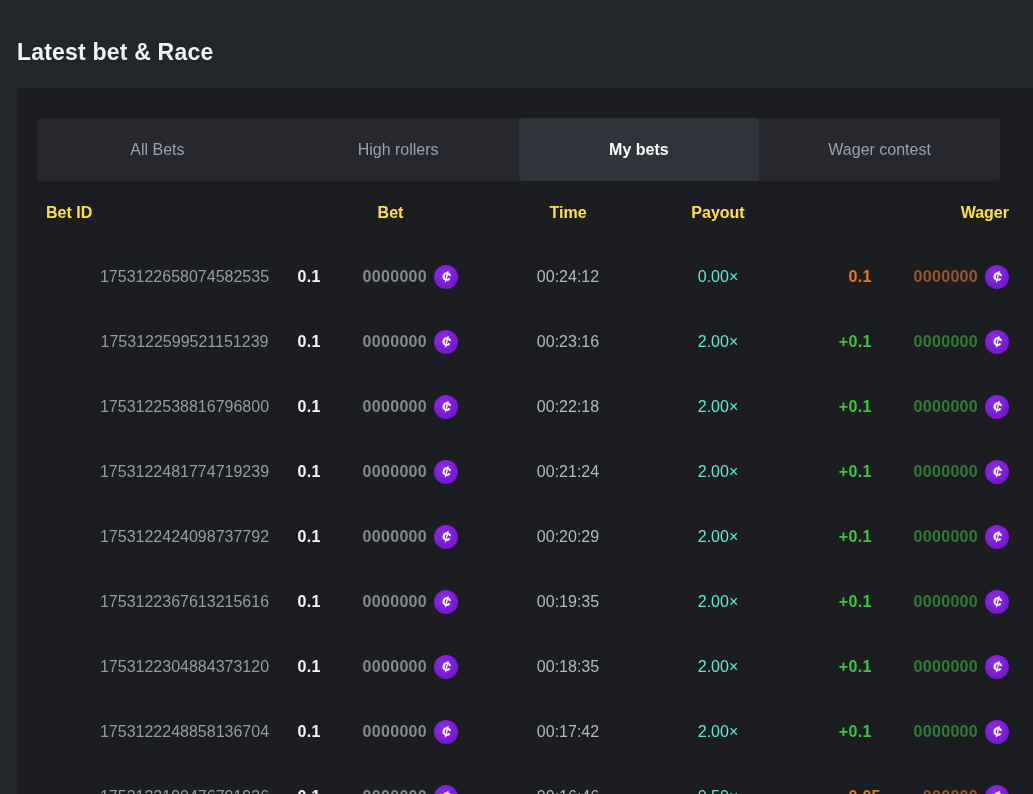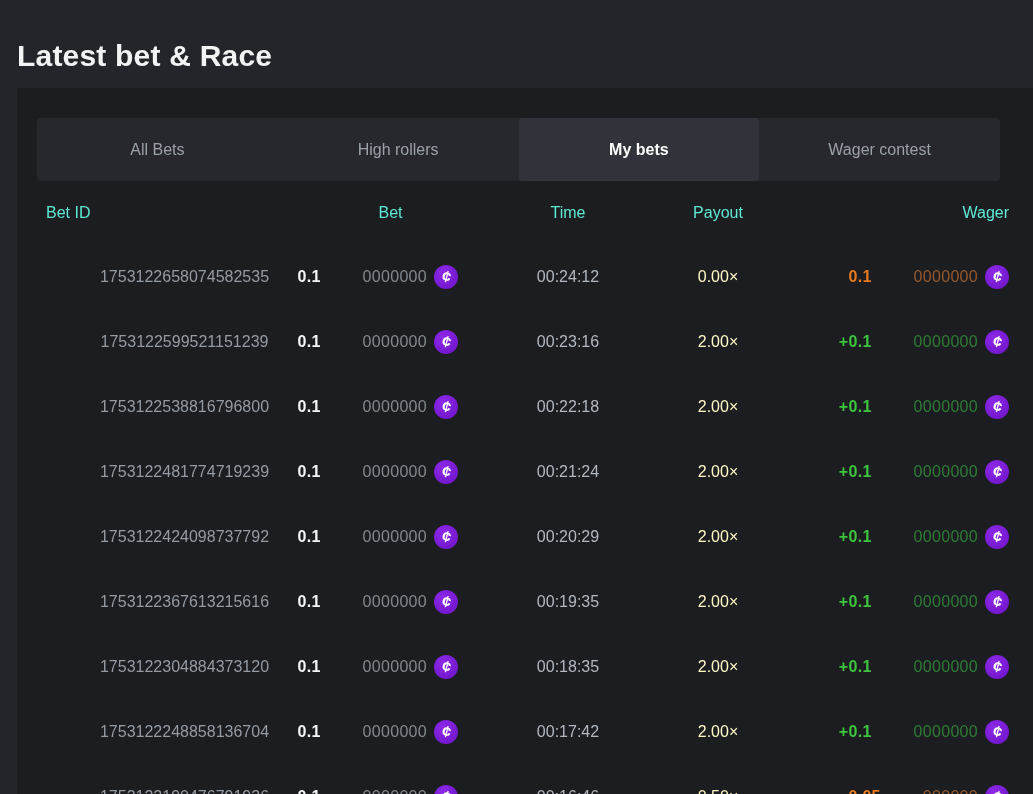--- a/index.html
+++ b/index.html
@@ -7,21 +7,21 @@
   body {
     background: #222529;
     font-family: "Liberation Sans", sans-serif;
     position: relative;
     overflow: hidden;
   }
   .page-title {
     position: absolute;
     left: 17px; top: 39px;
     color: #f2f3f5;
-    font-size: 30px;
+    font-size: 23px;
     font-weight: 600;
     letter-spacing: 0.2px;
   }
   .panel {
     position: absolute;
     left: 17px; top: 88px; right: 0; bottom: 0;
     background: #1b1d21;
     overflow: hidden;
   }
   .tabs {
@@ -50,36 +50,36 @@
     position: absolute;
     left: 29px; top: 93px; right: 24px;
   }
   .thead, .trow {
     display: grid;
     grid-template-columns: 277px 135px 220px 80px 1fr;
     align-items: center;
   }
   .thead { height: 63px; }
   .trow { height: 65px; }
-  .thead .cell { color: #5eead4; font-size: 16px; font-weight: 400; }
+  .thead .cell { color: #fde047; font-size: 16px; font-weight: 700; }
   .cell { font-size: 16px; }
   .h-betid { text-align: left; }
   .h-bet { text-align: center; }
   .h-time { text-align: center; }
   .h-payout { text-align: center; }
   .h-profit { text-align: right; }
   .c-betid { color: #959ba3; text-align: center; }
   .c-time { color: #b2b8c0; text-align: center; }
-  .c-payout { color: #fef9c3; text-align: center; }
+  .c-payout { color: #5eead4; text-align: center; }
   .c-bet, .c-profit {
     display: flex; align-items: center; justify-content: flex-end; gap: 7px;
   }
   .amt { white-space: nowrap; letter-spacing: 0.3px; }
   .amt-main { color: #f4f5f7; font-weight: 700; }
-  .amt-dim { color: #83898f; font-weight: 400; padding-left: 42px; }
+  .amt-dim { color: #83898f; font-weight: 700; padding-left: 42px; }
   .c-profit.loss .amt-main { color: #e8791e; }
   .c-profit.loss .amt-dim  { color: #96582a; }
   .c-profit.win  .amt-main { color: #3dc53d; }
   .c-profit.win  .amt-dim  { color: #2e7d35; }
   .coin {
     width: 24px; height: 24px;
     border-radius: 50%;
     background: radial-gradient(circle at 38% 32%, #8d2ae8, #7518cf 70%);
     color: #ffffff;
     display: inline-flex; align-items: center; justify-content: center;

